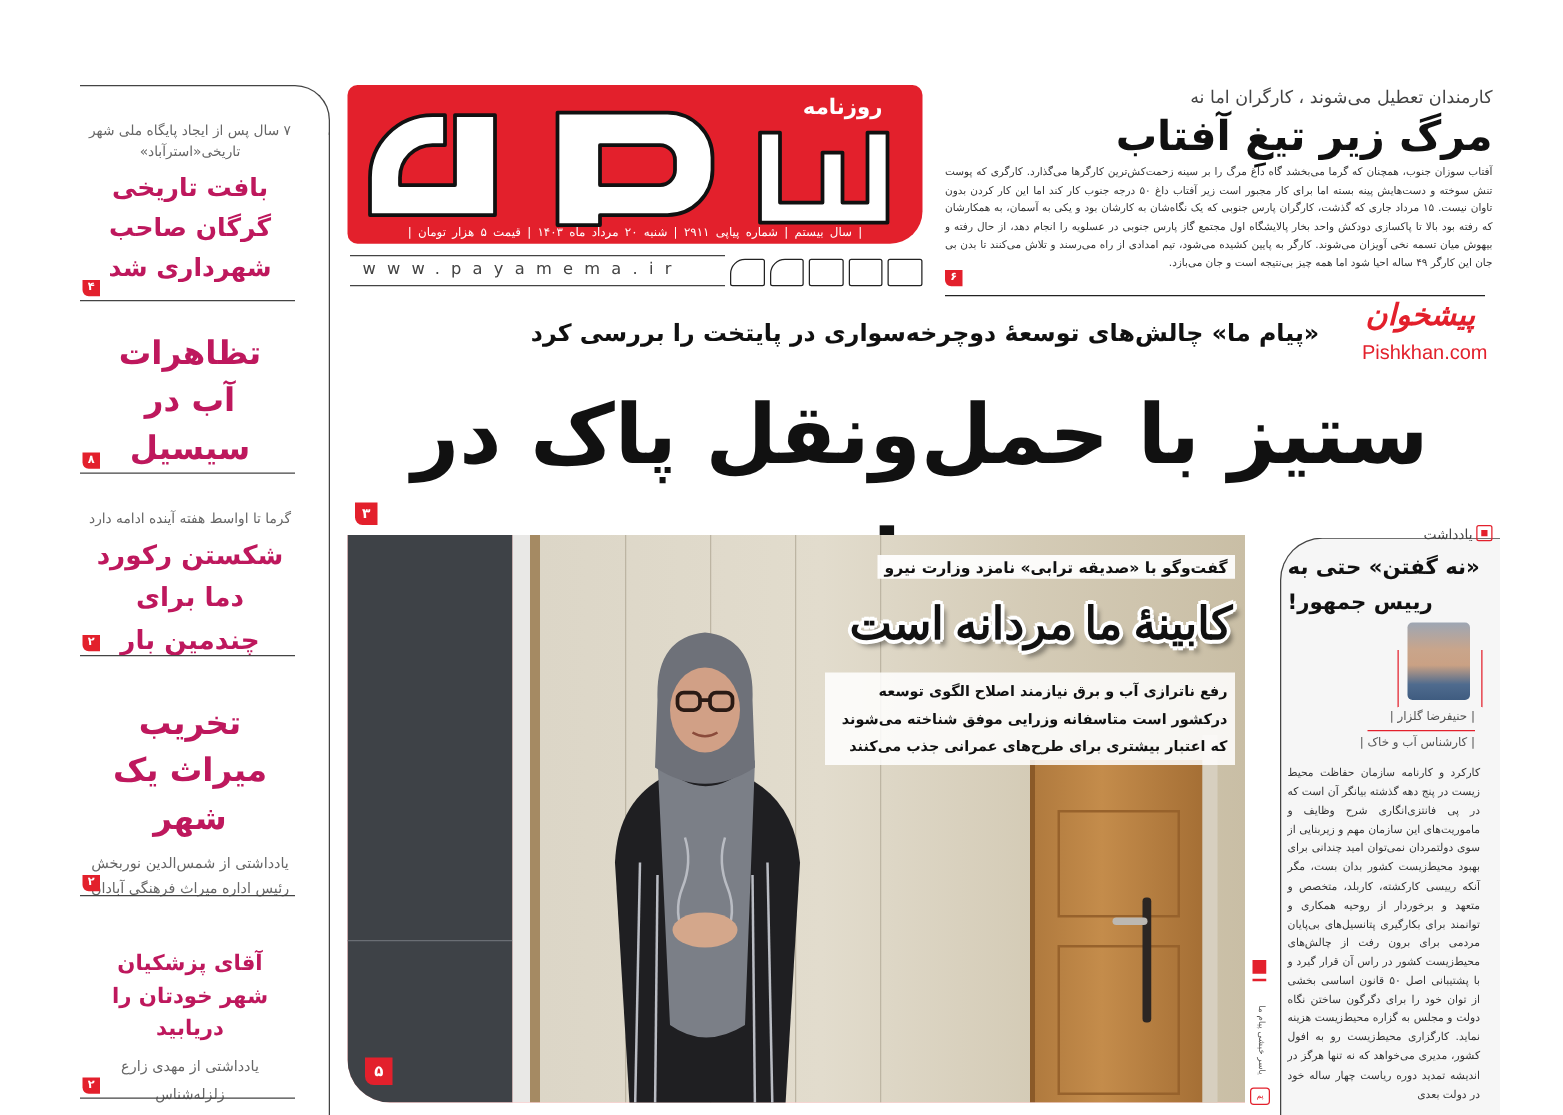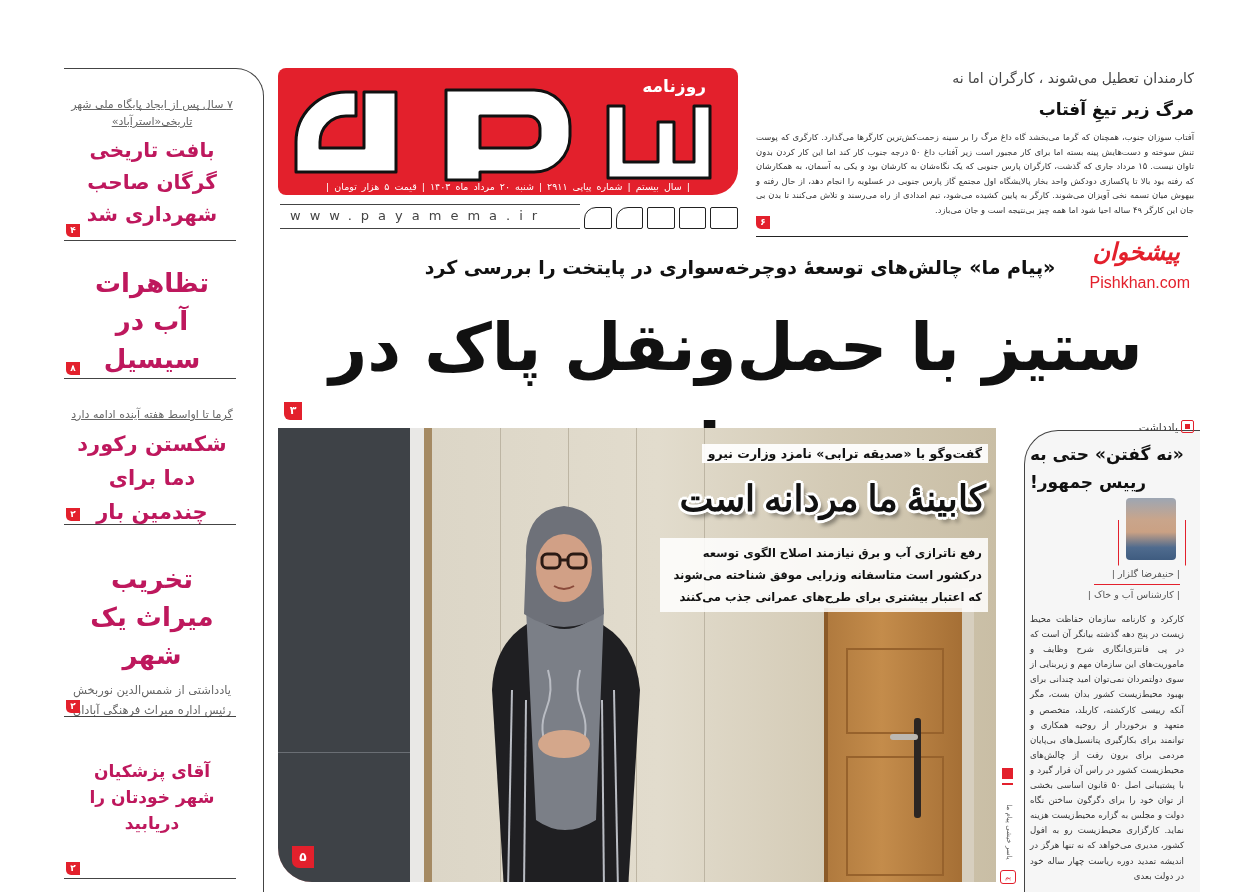--- a/index.html
+++ b/index.html
@@ -7,41 +7,41 @@
   body { position: relative; font-family: "DejaVu Sans", sans-serif; color: #111; direction: rtl; }
 
   .abs { position: absolute; }
 
   
   .left-col { left: 64px; top: 68px; width: 186px; height: 824px; }
   .left-col .top-rule { position: absolute; left: 0; top: 0; width: 160px; border-top: 1.5px solid #444; }
   .left-col .top-curve { position: absolute; right: -14px; top: 0; width: 40px; height: 40px; border-top: 1.5px solid #444; border-right: 1.5px solid #444; border-top-right-radius: 28px; }
   .left-col .side-rule { position: absolute; right: -14px; top: 38px; height: 790px; border-right: 1.5px solid #444; }
   .lstory { position: absolute; left: 0; width: 176px; text-align: center; }
-  .lstory .kicker { font-size: 11px; color: #666; line-height: 17px; text-decoration: underline; }
+  .lstory .kicker { font-size: 11px; color: #666; line-height: 17px; }
   .lstory .title { font-weight: bold; color: #be185d; line-height: 34px; }
   .lstory .sub { font-size: 11.5px; color: #666; line-height: 22px; }
   .lstory .pg { position: absolute; left: 2px; width: 14px; height: 13px; background: #e3202c; color: #fff; font-size: 9px; line-height: 13px; text-align: center; border-radius: 0 0 0 5px; font-weight: bold; }
   .lstory .rule { position: absolute; left: 0; width: 172px; border-top: 1.5px solid #444; }
 
   
   .masthead { left: 278px; top: 68px; width: 460px; height: 127px; background: #e3202c; border-radius: 8px 8px 26px 8px; overflow: hidden; }
   .logo-svg { position: absolute; left: 0; top: 0; }
   .masthead .kicker { position: absolute; right: 32px; top: 8px; color: #fff; font-weight: bold; font-size: 17px; }
   .masthead .meta { position: absolute; left: 14px; right: 14px; bottom: 3px; color: #fff; font-size: 9.5px; text-align: center; word-spacing: 2px; }
   .url-bar { left: 280px; top: 204px; width: 300px; height: 25px; border-top: 1.5px solid #444; border-bottom: 1.5px solid #444; direction: ltr; font-size: 13px; color: #444; letter-spacing: 9px; line-height: 22px; padding-left: 10px; }
   .url-boxes { left: 584px; top: 207px; width: 154px; height: 22px; direction: ltr; display: flex; gap: 4px; }
   .url-boxes span { flex: 1; border: 1.8px solid #222; border-radius: 2px; }
   .url-boxes span:first-child { border-top-left-radius: 12px; }
   .url-boxes span:nth-child(2) { border-top-left-radius: 12px; }
 
   
   .tr-story { left: 756px; top: 68px; width: 438px; }
   .tr-story .kicker { font-size: 14px; color: #444; text-align: right; line-height: 20px; margin-top: 0; }
-  .tr-story .title { font-size: 17px; font-weight: bold; color: #111; text-align: right; line-height: 42px; }
+  .tr-story .title { font-size: 33px; font-weight: bold; color: #111; text-align: right; line-height: 42px; }
   .tr-story .body { font-size: 8.4px; color: #333; text-align: justify; line-height: 14.5px; }
   .tr-story .pg { position: absolute; left: 0; top: 148px; width: 14px; height: 13px; background: #e3202c; color: #fff; font-size: 9px; line-height: 13px; text-align: center; border-radius: 0 0 0 5px; font-weight: bold; }
   .tr-rule { left: 756px; top: 236px; width: 432px; border-top: 1.5px solid #222; }
 
   .pishkhan { left: 1068px; top: 238px; width: 126px; height: 58px; }
   .pishkhan .fa { position: absolute; right: 14px; top: 0; color: #e3202c; font-family: Liberation Sans, sans-serif; font-style: italic; font-size: 24px; font-weight: bold; }
   .pishkhan .en { position: absolute; right: 4px; top: 36px; direction: ltr; color: #e3202c; font-family: "Liberation Sans", sans-serif; font-size: 16px; }
 
   
   .overline { left: 420px; top: 250px; width: 640px; text-align: center; font-size: 19px; font-weight: bold; color: #111; line-height: 34px; }
@@ -117,20 +117,21 @@
 
   <div class="lstory" style="top:492px;">
     <div class="title" style="font-size:26px;line-height:38px;padding:0 14px;">تخریب میراث یک شهر</div>
     <div class="sub" style="padding:0 8px;line-height:20px;margin-top:6px;">یادداشتی از شمس‌الدین نوربخش رئیس اداره میراث فرهنگی آبادان</div>
     <div class="pg" style="top:140px;">۲</div>
     <div class="rule" style="top:156px;"></div>
   </div>
 
   <div class="lstory" style="top:690px;">
     <div class="title" style="font-size:17px;line-height:26px;padding:0 8px;">آقای پزشکیان شهر خودتان را دریابید</div>
+    <div class="sub" style="padding:0 26px;margin-top:6px;">یادداشتی از مهدی زارع زلزله‌شناس</div>
     <div class="pg" style="top:104px;">۲</div>
     <div class="rule" style="top:120px;"></div>
   </div>
 </div>
 
 <div class="abs masthead">
   <svg class="logo-svg" width="460" height="127" viewBox="0 0 460 127">
     <g fill="#ffffff" stroke="#111" stroke-width="3" stroke-linejoin="round">
 
       <path d="M330 38 h16 v56 h34 v-40 h16 v40 h20 v-56 h16 v72 h-102 z"></path>

